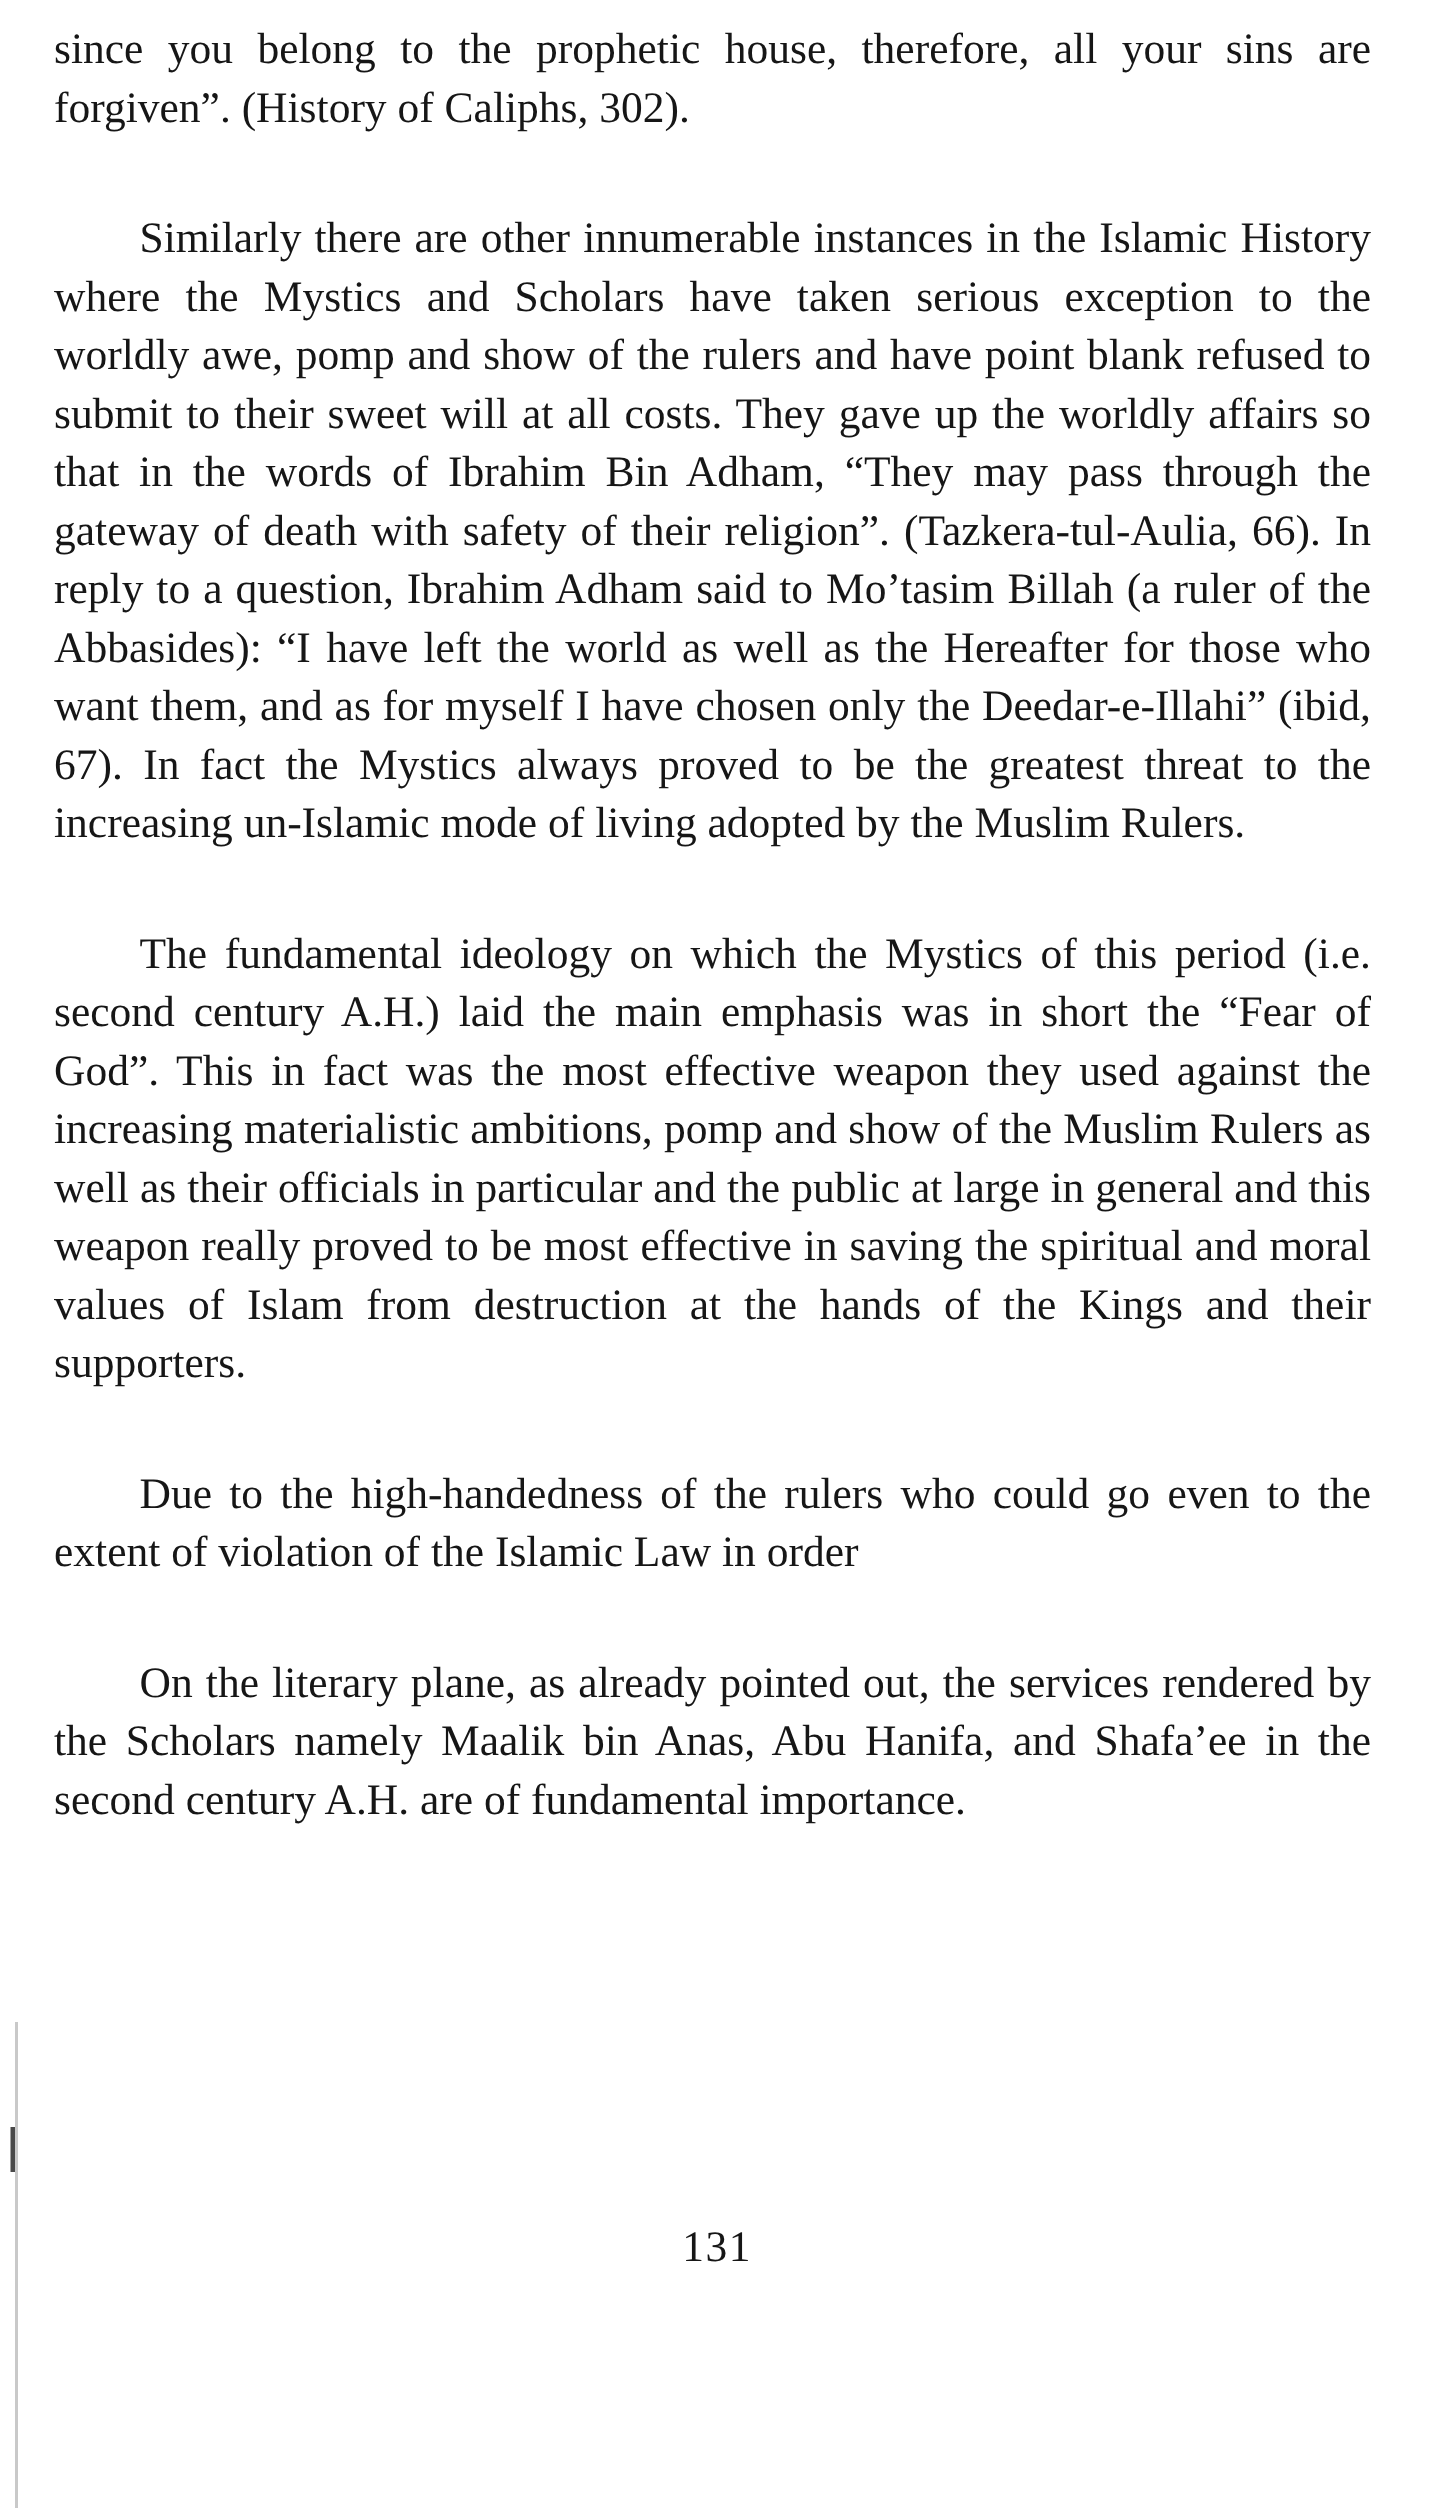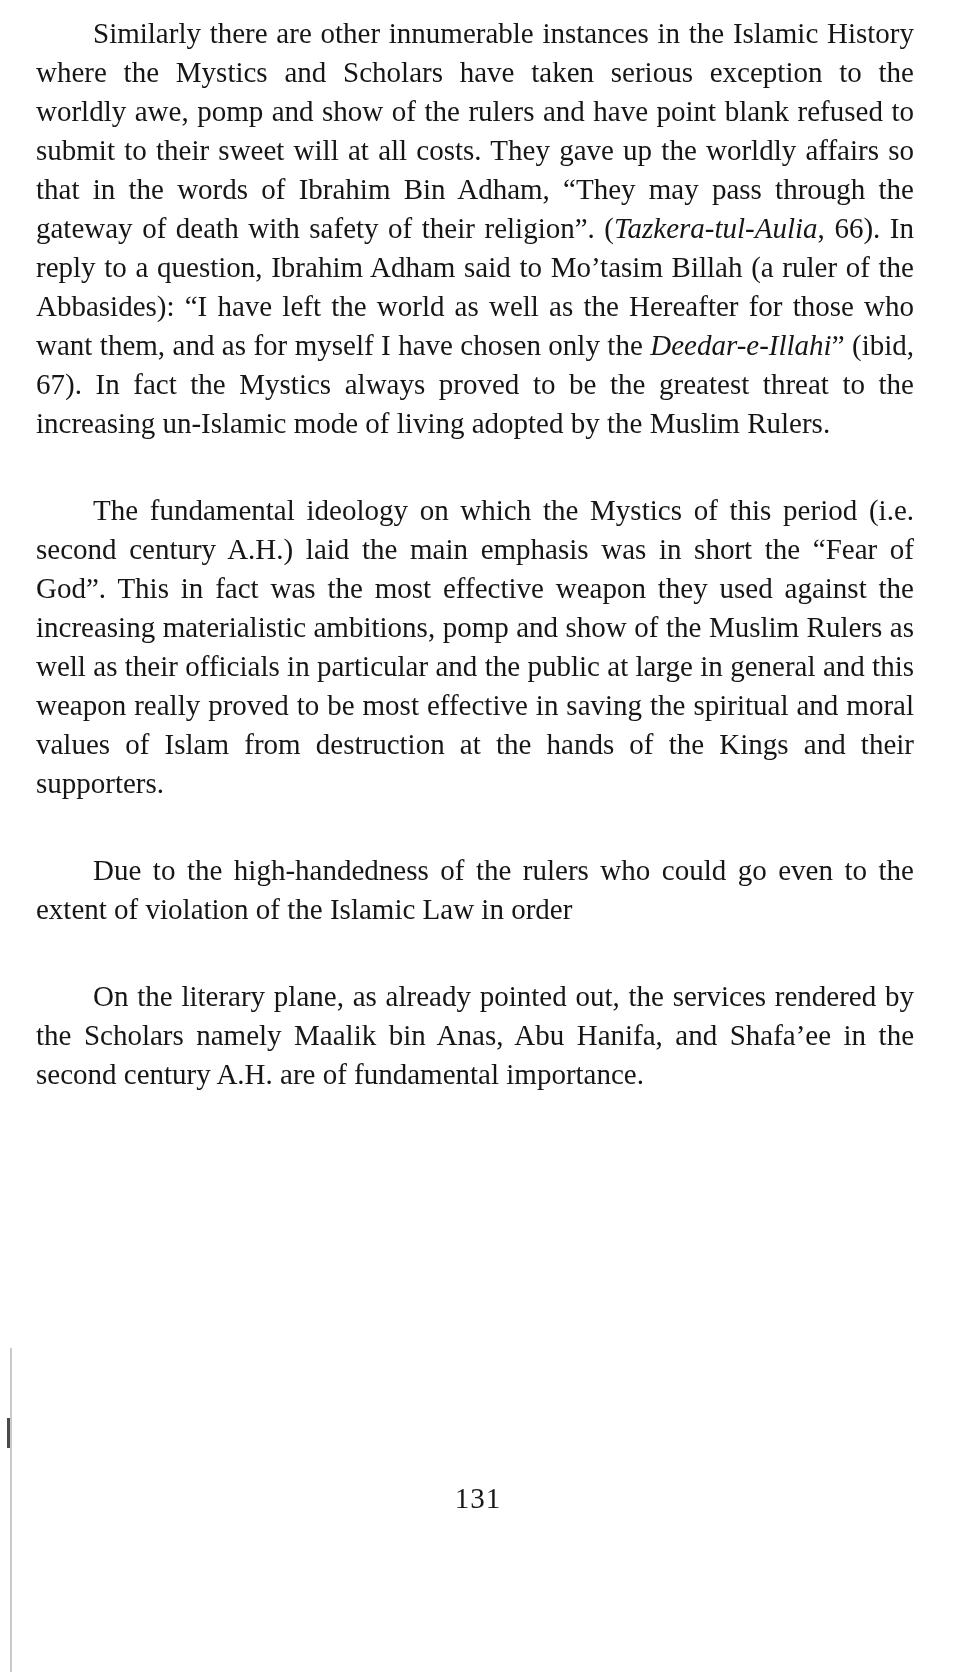--- a/index.html
+++ b/index.html
@@ -27,21 +27,20 @@
     text-align: justify;
   }
   p.para {
     margin: 0 0 48px 0;
     padding: 0;
   }
   p.para.indent {
     text-indent: 57px;
   }
   .italic {
-    font-style: italic;
   }
   .page-number {
     position: absolute;
     left: 0;
     right: 4px;
     top: 1482px;
     text-align: center;
     font-size: 29px;
     letter-spacing: 1px;
   }
@@ -60,20 +59,21 @@
     width: 3px;
     height: 30px;
     background: #4a4a4a;
   }
 </style>
 </head>
 <body>
 
 <div class="page">
   <div class="text-block">
+      <p class="para"><span>since you belong to the prophetic house, therefore, all your sins are forgiven”. (History of Caliphs, 302).</span></p>
       <p class="para indent"><span>Similarly there are other innumerable instances in the Islamic History where the Mystics and Scholars have taken serious exception to the worldly awe, pomp and show of the rulers and have point blank refused to submit to their sweet will at all costs. They gave up the worldly affairs so that in the words of Ibrahim Bin Adham, “They may pass through the gateway of death with safety of their religion”. (</span><span class="italic">Tazkera-tul-Aulia</span><span>, 66). In reply to a question, Ibrahim Adham said to Mo’tasim Billah (a ruler of the Abbasides): “I have left the world as well as the Hereafter for those who want them, and as for myself I have chosen only the </span><span class="italic">Deedar-e-Illahi</span><span>” (ibid, 67). In fact the Mystics always proved to be the greatest threat to the increasing un-Islamic mode of living adopted by the Muslim Rulers.</span></p>
       <p class="para indent"><span>The fundamental ideology on which the Mystics of this period (i.e. second century A.H.) laid the main emphasis was in short the “Fear of God”. This in fact was the most effective weapon they used against the increasing materialistic ambitions, pomp and show of the Muslim Rulers as well as their officials in particular and the public at large in general and this weapon really proved to be most effective in saving the spiritual and moral values of Islam from destruction at the hands of the Kings and their supporters.</span></p>
       <p class="para indent"><span>Due to the high-handedness of the rulers who could go even to the extent of violation of the Islamic Law in order</span></p>
       <p class="para indent"><span>On the literary plane, as already pointed out, the services rendered by the Scholars namely Maalik bin Anas, Abu Hanifa, and Shafa’ee in the second century A.H. are of fundamental importance.</span></p>
     </div>
   <div class="page-number">131</div>
   <div class="scan-line"></div>
   <div class="scan-mark"></div>
 </div>
 

